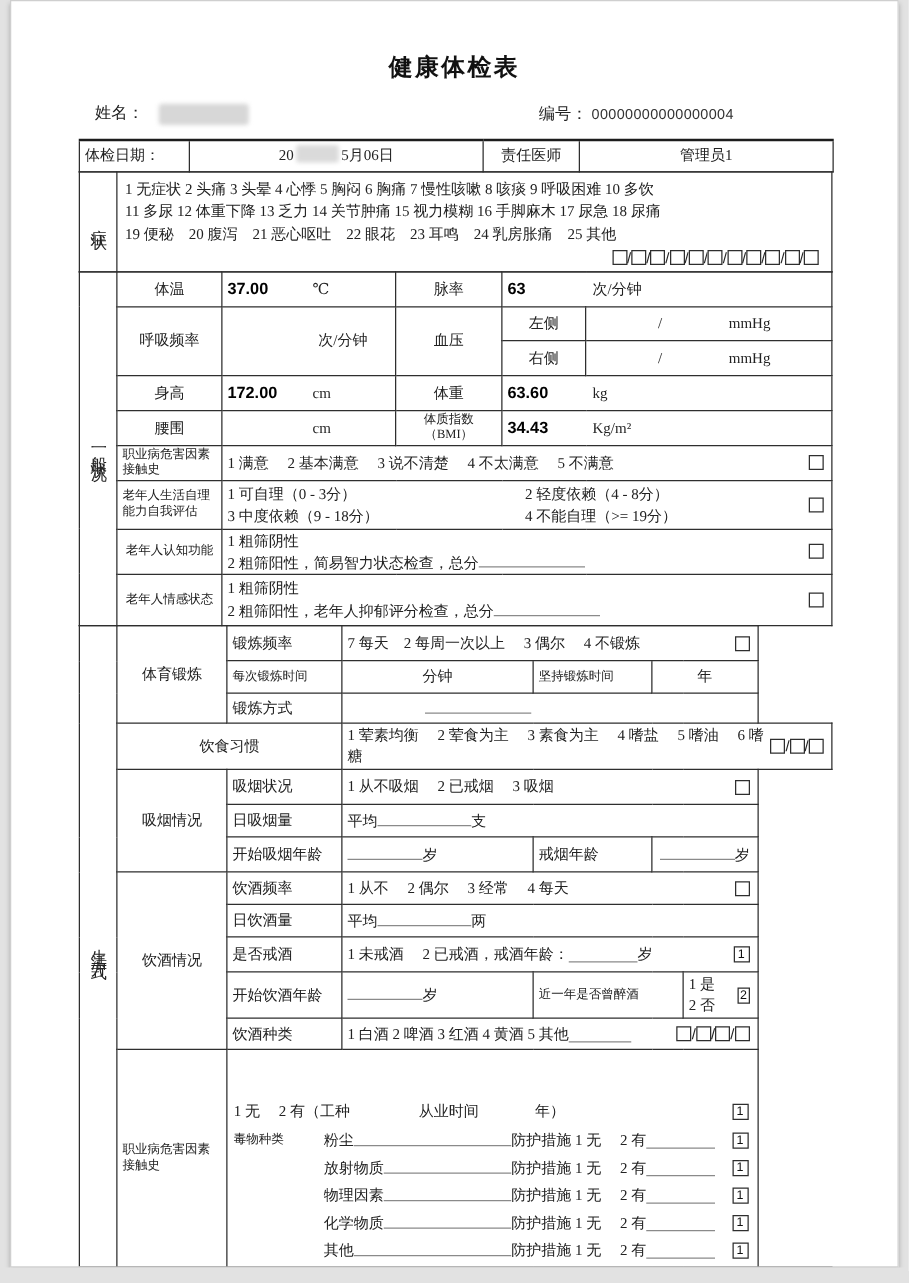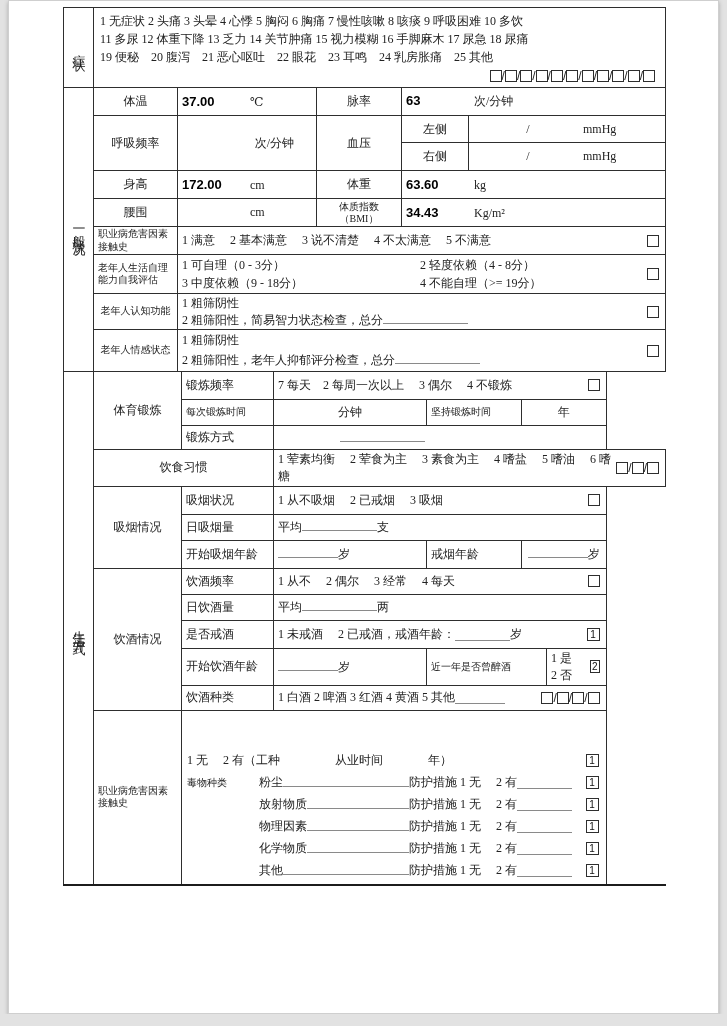--- a/index.html
+++ b/index.html
@@ -92,24 +92,48 @@
   .gap55 { display:inline-block; width:55px; }
   .gap45 { display:inline-block; width:45px; }
   .method-ul { margin-left:62px; }
   .blurseg { display:inline-block; width:34px; height:14px; background:#dadada; border-radius:2px; filter:blur(1.5px); vertical-align:-2px; margin:0 2px; }
 </style>
 </head>
 <body>
 
 <div class="page">
 
-
+  <div class="title">健康体检表</div>
+
+  <div class="name-row">
+    <span>姓名：</span><span class="redact"></span>
+    <span class="code-group">
+      <span>编号：</span>
+      <span class="code-val">00000000000000004</span>
+    </span>
+  </div>
 
   <div class="formbox">
 
+    <table>
+      <colgroup>
+          <col style="width:88px">
+          <col style="width:235px">
+          <col style="width:77px">
+          <col style="width:203px">
+        </colgroup>
+      <tbody>
+          <tr class="t-date" style="height:25px">
+        <td>体检日期：</td>
+        <td class="c"><span>20</span><span class="blurseg"></span><span>5月06日</span></td>
+        <td class="c">责任医师</td>
+        <td class="c">管理员1</td>
+      </tr>
+    </tbody>
+      </table>
 
 
     <table>
       <colgroup>
           <col style="width:30px">
           <col>
         </colgroup>
       <tbody>
           <tr style="height:74px">
         <td class="vlab">症状</td>

